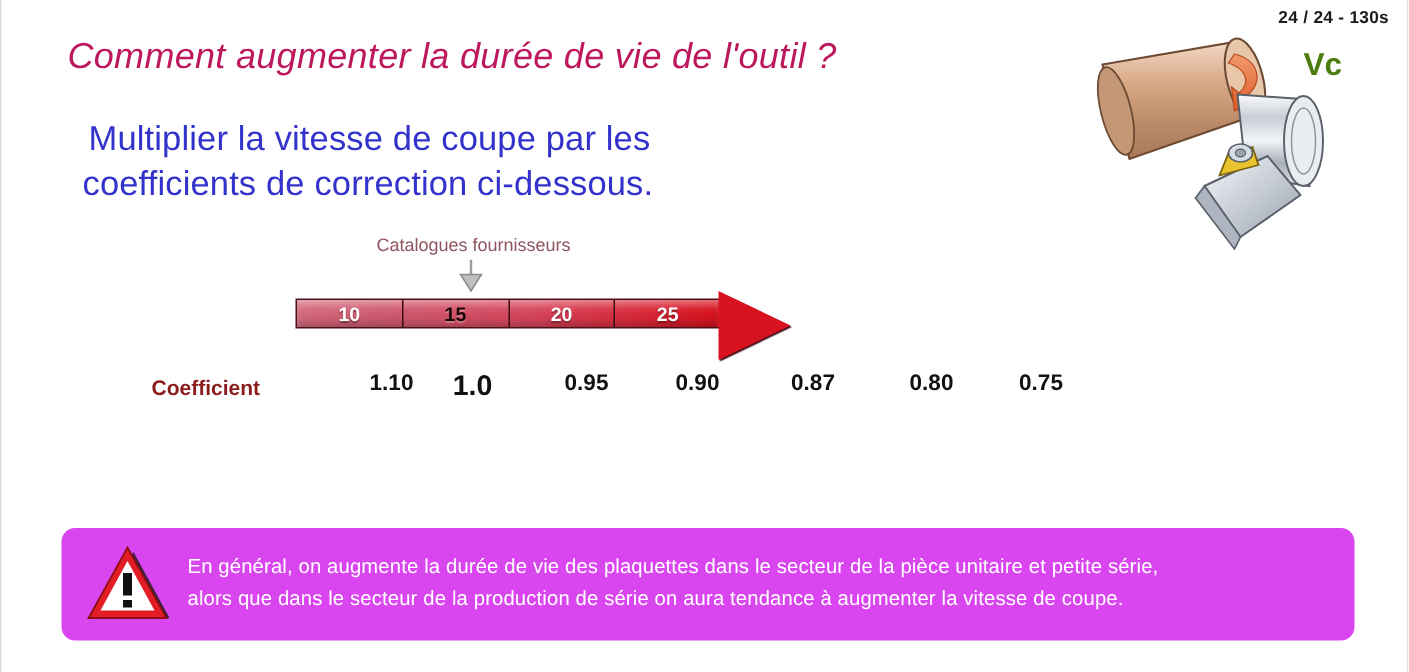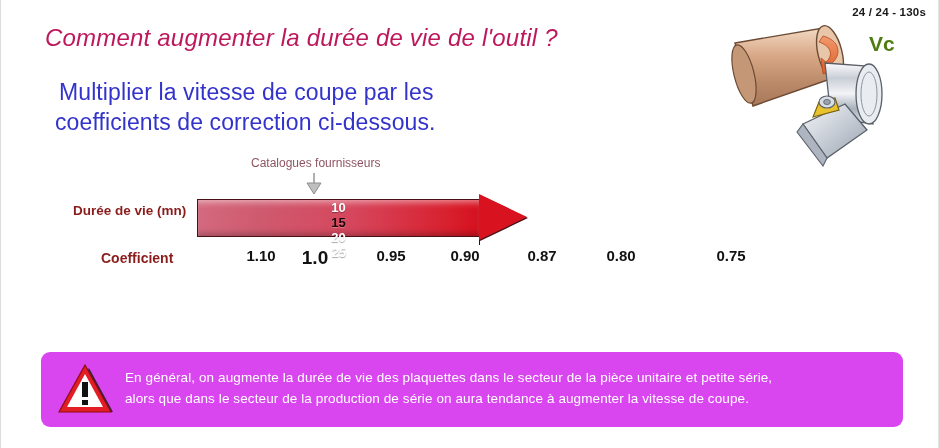--- a/index.html
+++ b/index.html
@@ -90,28 +90,27 @@
     left: 196px;
     top: 194px;
     width: 352px;
     height: 46px;
   }
   .bar-body {
     position: absolute;
     left: 0;
     top: 5px;
     width: 284px;
-    height: 38px;
+    height: 20px;
     background: linear-gradient(to right, #d4697d 0%, #cf5a6f 22%, #d6465c 55%, #d8212f 88%, #d6101d 100%);
     border: 1px solid #4a1018;
     box-sizing: border-box;
     display: flex;
     box-shadow: inset 0 5px 7px -3px rgba(255,255,255,0.55),
                 inset 0 -5px 7px -3px rgba(0,0,0,0.30);
-    flex-direction: column;
   }
   .bar-cell {
     flex: 1 1 0;
     position: relative;
     display: flex;
     align-items: center;
     justify-content: center;
     font-size: 13px;
     font-weight: bold;
     color: #ffffff;
@@ -225,41 +224,40 @@
     <span>Multiplier la vitesse de coupe par les</span>
     <span class="l2">coefficients de correction ci-dessous.</span>
   </div>
 
   <div class="catalog-note">Catalogues fournisseurs</div>
   <svg class="catalog-arrow" viewBox="0 0 20 22">
     <line x1="10" y1="0" x2="10" y2="12" stroke="#9b9b9b" stroke-width="1.6"></line>
     <polygon points="3,10 17,10 10,21" fill="#bfbfbf" stroke="#8d8d8d" stroke-width="1"></polygon>
   </svg>
 
-  <div class="row-label label-duree">Durée de vie (mn)</div>
   <div class="row-label label-coef">Coefficient</div>
 
   <div class="bar-wrap">
     <div class="bar-body" id="bar-body">
         <div class="bar-cell">10</div>
         <div class="bar-cell dark">15</div>
         <div class="bar-cell">20</div>
         <div class="bar-cell">25</div>
       </div>
     <div class="bar-head"></div>
   </div>
 
   <div class="coef-row" id="coef-row">
       <div class="coef" style="left: 64px;">1.10</div>
       <div class="coef soft" style="left: 118px;">1.0</div>
       <div class="coef" style="left: 194px;">0.95</div>
       <div class="coef" style="left: 268px;">0.90</div>
       <div class="coef" style="left: 345px;">0.87</div>
       <div class="coef" style="left: 424px;">0.80</div>
-      <div class="coef" style="left: 534px;">0.75</div>
+      <div class="coef" style="left: 497px;">0.75</div>
     </div>
 
   <svg class="tool-art" viewBox="0 0 206 150">
     <defs>
       <linearGradient id="workpiece" x1="0" y1="0" x2="0" y2="1">
         <stop offset="0%" stop-color="#f2d9c4"></stop>
         <stop offset="35%" stop-color="#d9a887"></stop>
         <stop offset="70%" stop-color="#bb8a69"></stop>
         <stop offset="100%" stop-color="#a9785a"></stop>
       </linearGradient>

